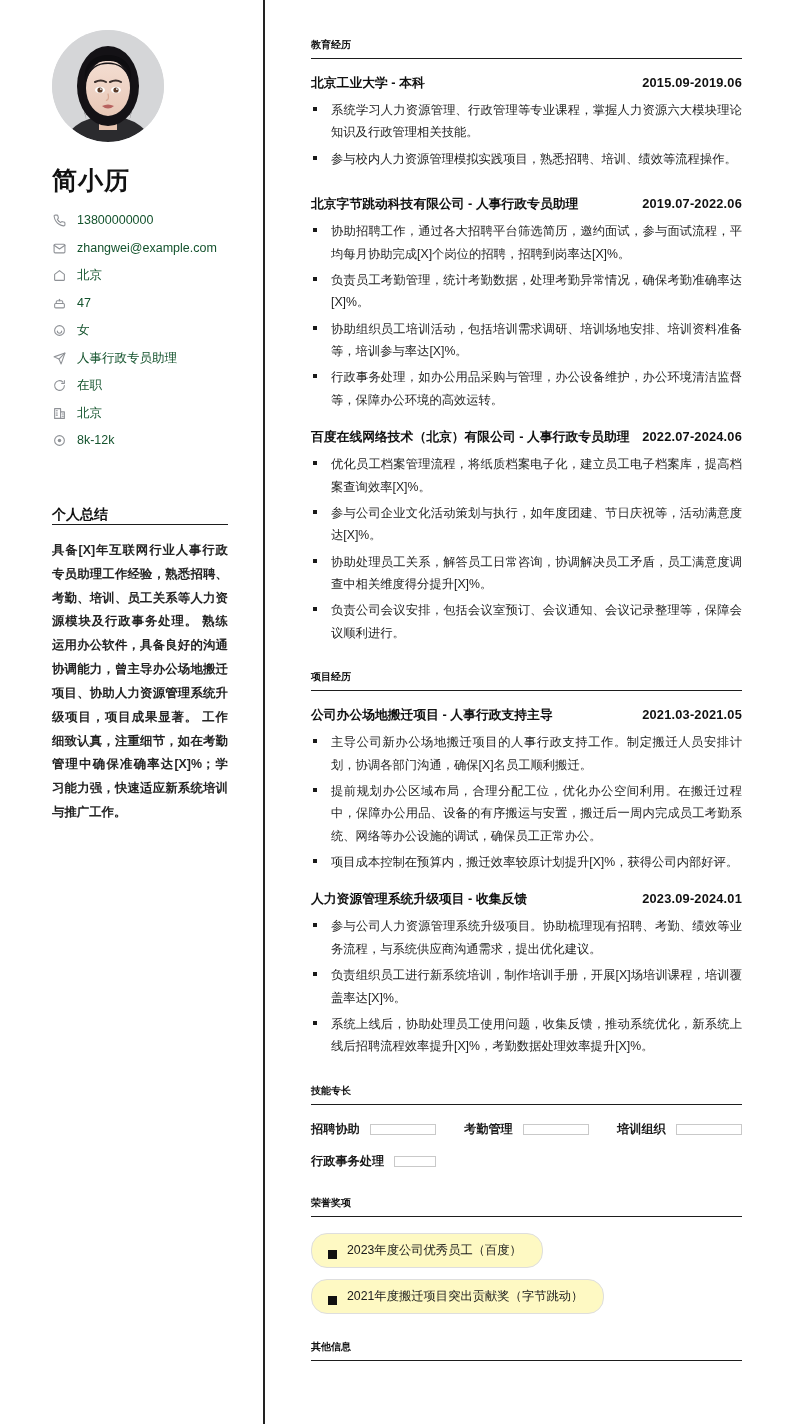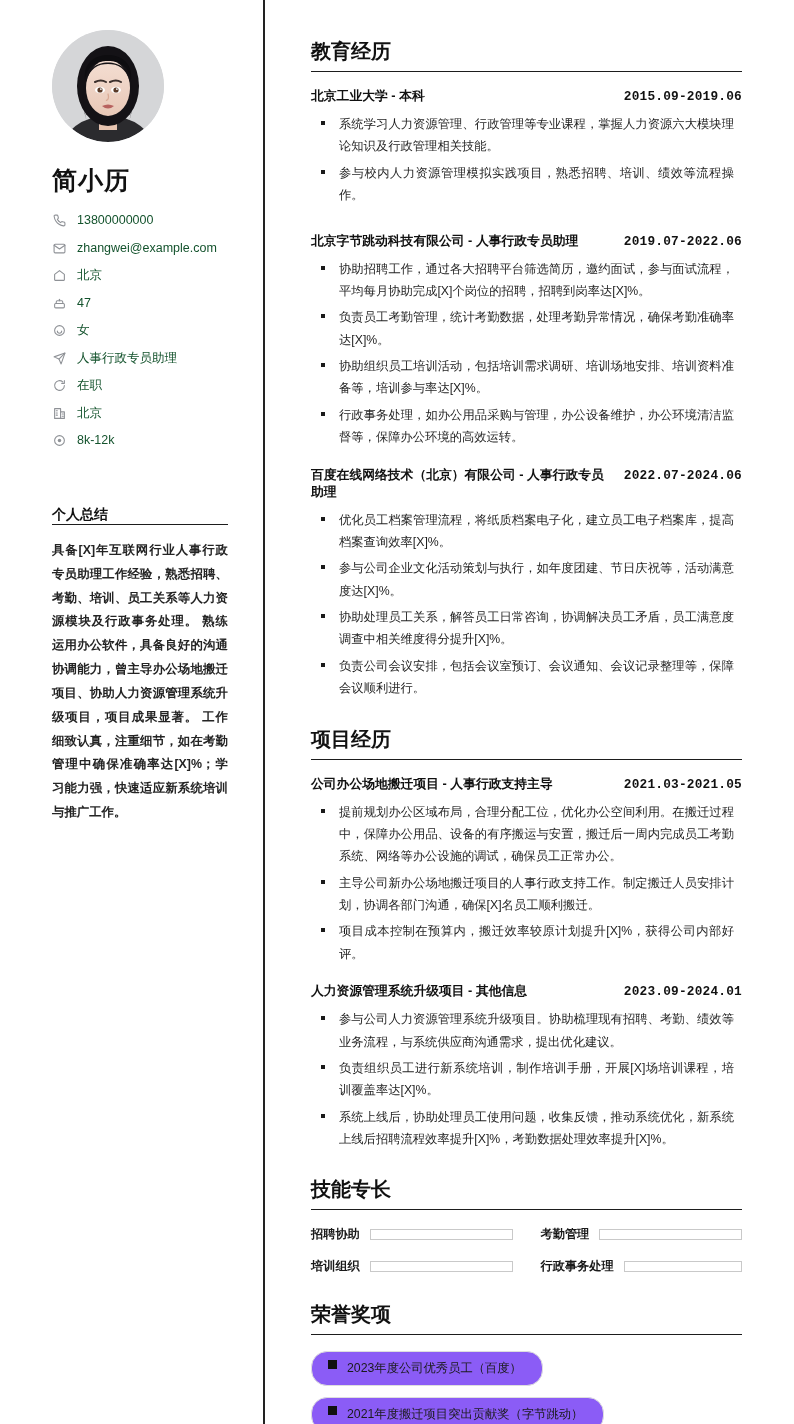--- a/index.html
+++ b/index.html
@@ -61,78 +61,78 @@
     font-weight: bold;
   }
 
   
   .right-col {
     flex: 1 1 auto;
     padding: 38px 52px 28px 46px;
   }
   .section { margin-bottom: 26px; }
   .section-title {
-    font-size: 20px; font-weight: bold; color: #111;
+    font-size: 10px; font-weight: bold; color: #111;
     padding-bottom: 6px;
     border-bottom: 1.6px solid #1d1d1d;
     margin-bottom: 16px;
   }
   .entry { margin-bottom: 18px; }
   .entry:last-child { margin-bottom: 4px; }
   .entry-head {
     display: flex; justify-content: space-between; align-items: baseline;
     font-size: 12.8px; font-weight: bold; color: #111;
     margin-bottom: 7px; gap: 10px;
   }
   .entry-head .org { flex: 1 1 auto; }
-  .entry-head .date { flex: 0 0 auto; white-space: nowrap; letter-spacing:0.2px;font-family:Liberation Mono, monospace; }
-
-  ul.bullets { list-style: none; margin: 8px; padding: 0; }
+  .entry-head .date { flex: 0 0 auto; white-space: nowrap; letter-spacing:0.2px; }
+
+  ul.bullets { list-style: none; margin: 0; padding: 0; }
   ul.bullets li {
     position: relative;
     padding-left: 20px;
     font-size: 12.3px;
     line-height: 1.82;
     color: #1f1f1f;
     margin-bottom: 4px;
     text-align: justify;
   }
   ul.bullets li::before {
     content: "";
     position: absolute;
     left: 2px; top: 8px;
     width: 4px; height: 4px;
     background: #1a1a1a;
   }
 
   
   .skills-grid {
     display: grid;
-    grid-template-columns: 1fr 1fr;
+    grid-template-columns: 1fr 1fr 1fr;
     column-gap: 28px;
     row-gap: 15px;
     margin-top: 4px;
   }
   .skill-row { display: flex; align-items: center; gap: 10px; }
   .skill-label { font-size: 12.2px; font-weight: bold; color: #1a1a1a; white-space: nowrap; }
   .skill-bar {
     flex: 1 1 auto; height: 11px;
     border: 1px solid #c9c9c9; background: #ffffff;
     padding: 1px; position: relative;
   }
   .skill-fill { height: 100%; background: #1b1b1b; }
 
   
   .honor-list { display: flex; flex-direction: column; align-items: flex-start; gap: 11px; margin-top: 4px; }
   .honor-pill {
-    display: inline-flex; align-items: flex-start; gap: 10px;
+    display: inline-flex; align-items: flex-end; gap: 10px;
     border: 1px solid #dedede; border-radius: 16px;
     padding: 8px 20px 8px 16px;
     font-size: 12.3px; color: #1a1a1a;
-    background: #8b5cf6;
+    background: #fef9c3;
   }
   .honor-sq { width: 9px; height: 9px; background: #111; flex: 0 0 9px; }
 </style>
 </head>
 <body>
 
 <div class="page">
 
   <aside class="left-col">
 
@@ -331,29 +331,29 @@
 
     <section class="section">
       <h2 class="section-title">项目经历</h2>
 
       <div class="entry">
         <div class="entry-head">
           <span class="org">公司办公场地搬迁项目 - 人事行政支持主导</span>
           <span class="date">2021.03-2021.05</span>
         </div>
         <ul class="bullets">
+          <li>主导公司新办公场地搬迁项目的人事行政支持工作。制定搬迁人员安排计划，协调各部门沟通，确保[X]名员工顺利搬迁。</li>
           <li>提前规划办公区域布局，合理分配工位，优化办公空间利用。在搬迁过程中，保障办公用品、设备的有序搬运与安置，搬迁后一周内完成员工考勤系统、网络等办公设施的调试，确保员工正常办公。</li>
-          <li>主导公司新办公场地搬迁项目的人事行政支持工作。制定搬迁人员安排计划，协调各部门沟通，确保[X]名员工顺利搬迁。</li>
           <li>项目成本控制在预算内，搬迁效率较原计划提升[X]%，获得公司内部好评。</li>
         </ul>
       </div>
 
       <div class="entry">
         <div class="entry-head">
-          <span class="org">人力资源管理系统升级项目 - 其他信息</span>
+          <span class="org">人力资源管理系统升级项目 - 收集反馈</span>
           <span class="date">2023.09-2024.01</span>
         </div>
         <ul class="bullets">
           <li>参与公司人力资源管理系统升级项目。协助梳理现有招聘、考勤、绩效等业务流程，与系统供应商沟通需求，提出优化建议。</li>
           <li>负责组织员工进行新系统培训，制作培训手册，开展[X]场培训课程，培训覆盖率达[X]%。</li>
           <li>系统上线后，协助处理员工使用问题，收集反馈，推动系统优化，新系统上线后招聘流程效率提升[X]%，考勤数据处理效率提升[X]%。</li>
         </ul>
       </div>
     </section>
 

